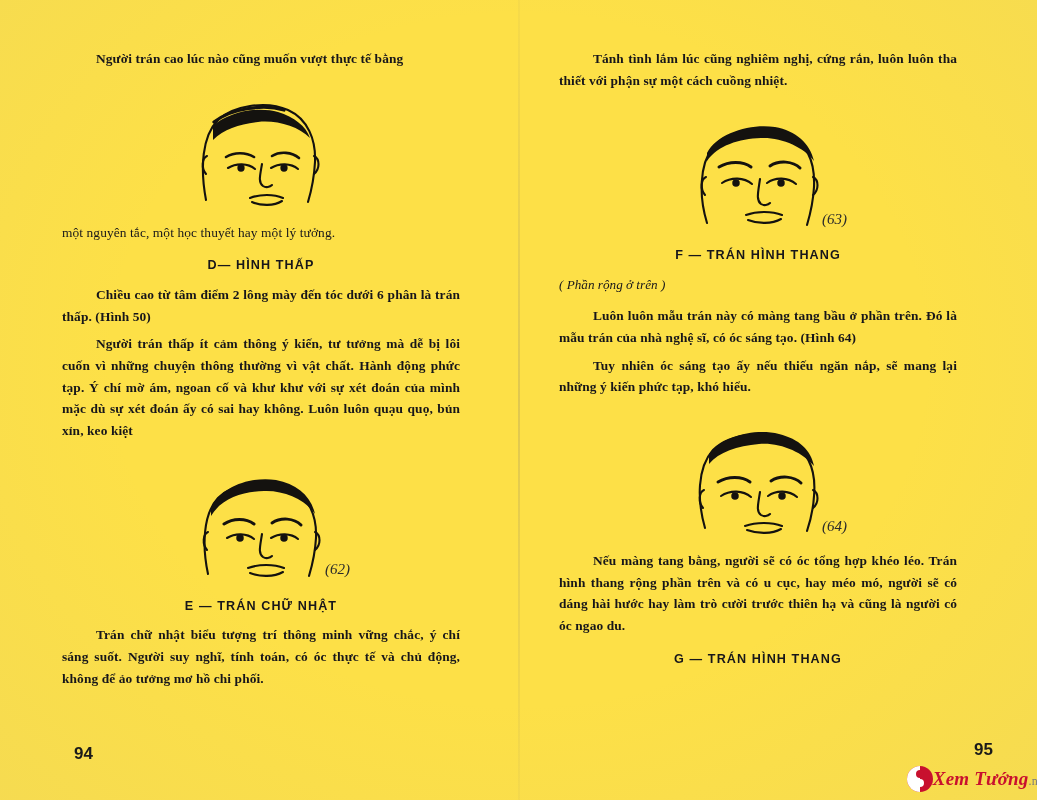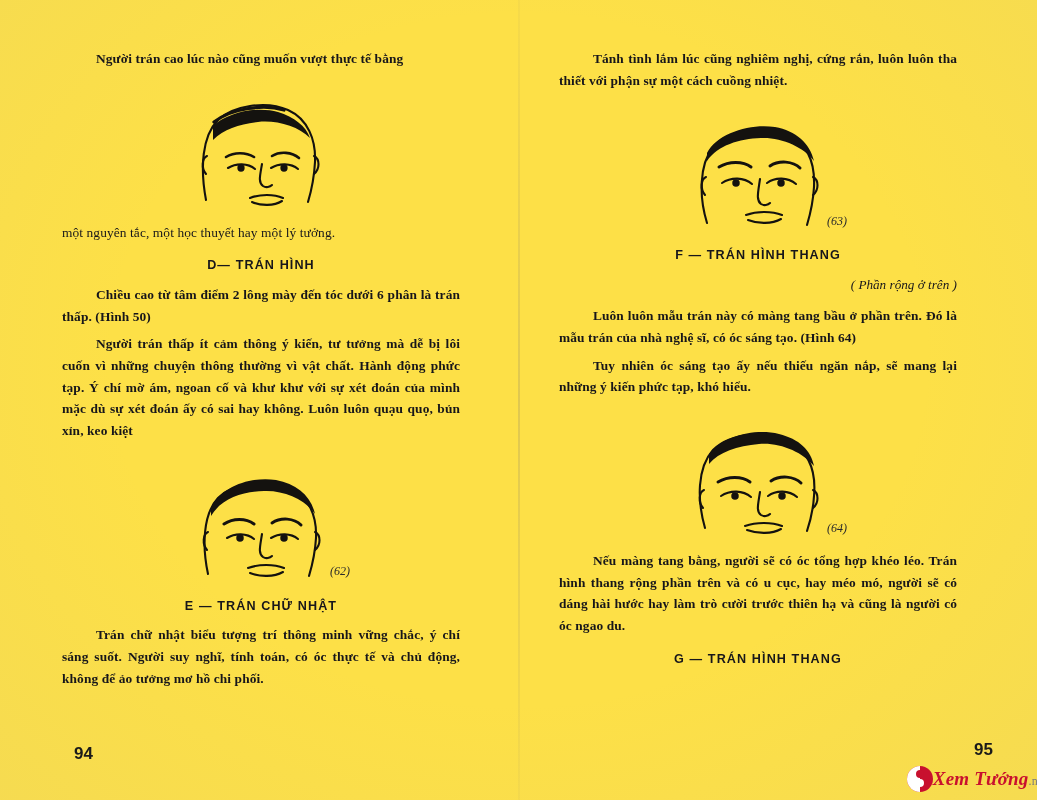--- a/index.html
+++ b/index.html
@@ -65,39 +65,39 @@
 
   .heading {
     text-align: center;
     font-weight: bold;
     font-size: 12.6px;
     letter-spacing: 1.1px;
     margin: 12px 0 8px 0;
     font-family: "Liberation Sans", sans-serif;
   }
   .subheading {
-    text-align: right;
+    text-align: left;
     font-style: italic;
     font-size: 13.2px;
     margin: 2px 0 10px 0;
     font-family: "Liberation Serif", serif;
   }
 
   .fig {
     position: relative;
     margin: 12px auto 10px auto;
     width: 190px;
     height: 130px;
   }
   .fig svg { display: block; }
   .fig .fignum {
     position: absolute;
     right: 6px;
     bottom: 2px;
-    font-size: 12px;
+    font-size: 15px;
     font-style: italic;
     color: #2a2a2a;
   }
 
   .folio {
     position: absolute;
     bottom: 36px;
     font-size: 17px;
     font-weight: bold;
     color: #1a1a1a;
@@ -183,21 +183,21 @@
             <path d="M86 120 C95 124 108 124 116 119"></path>
             <path d="M41 74 C36 76 35 86 40 92"></path>
             <path d="M148 74 C154 77 154 87 148 92"></path>
           </g>
         </svg>
         <span class="fignum"></span>
       </div>
 
       <p>một nguyên tắc, một học thuyết hay một lý tưởng.</p>
 
-      <div class="heading">D— TRÁN HÌNH</div>
+      <div class="heading">D— HÌNH THẤP</div>
 
       <p class="b indent">Chiều cao từ tâm điểm 2 lông mày đến tóc dưới 6 phân là trán thấp. (Hình 50)</p>
       <p class="b indent">Người trán thấp ít cảm thông ý kiến, tư tưởng mà dễ bị lôi cuốn vì những chuyện thông thường vì vật chất. Hành động phức tạp. Ý chí mờ ám, ngoan cố  và khư khư với sự xét đoán của mình mặc dù sự xét đoán ấy có sai hay không. Luôn luôn quạu quọ, bủn xỉn, keo  kiệt</p>
 
       <div class="fig">
         <svg width="190" height="130" viewBox="0 0 190 130">
           <g fill="none" stroke="#14120f" stroke-width="2.1" stroke-linecap="round">
             <path d="M42 120 C36 92 37 60 52 44 C68 28 102 24 124 34 C143 43 151 62 150 84 C149 101 146 112 143 122"></path>
             <path d="M45 54 C55 32 86 22 110 26 C131 30 145 42 149 60 C140 46 118 36 98 37 C76 38 56 44 45 62 Z" fill="#14120f" stroke="none"></path>
             <path d="M58 70 C67 64 80 64 88 70" stroke-width="3"></path>

